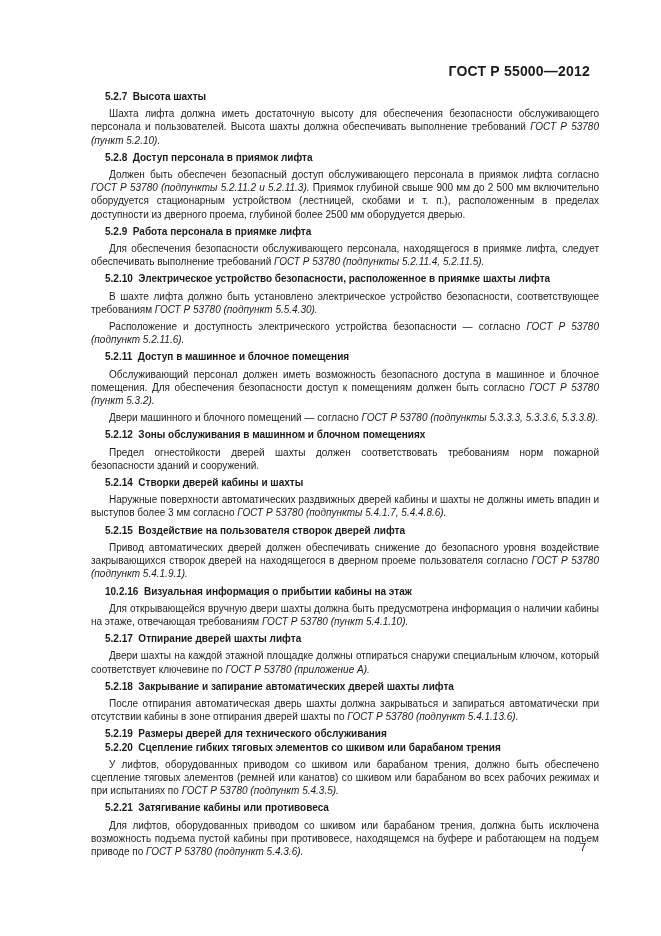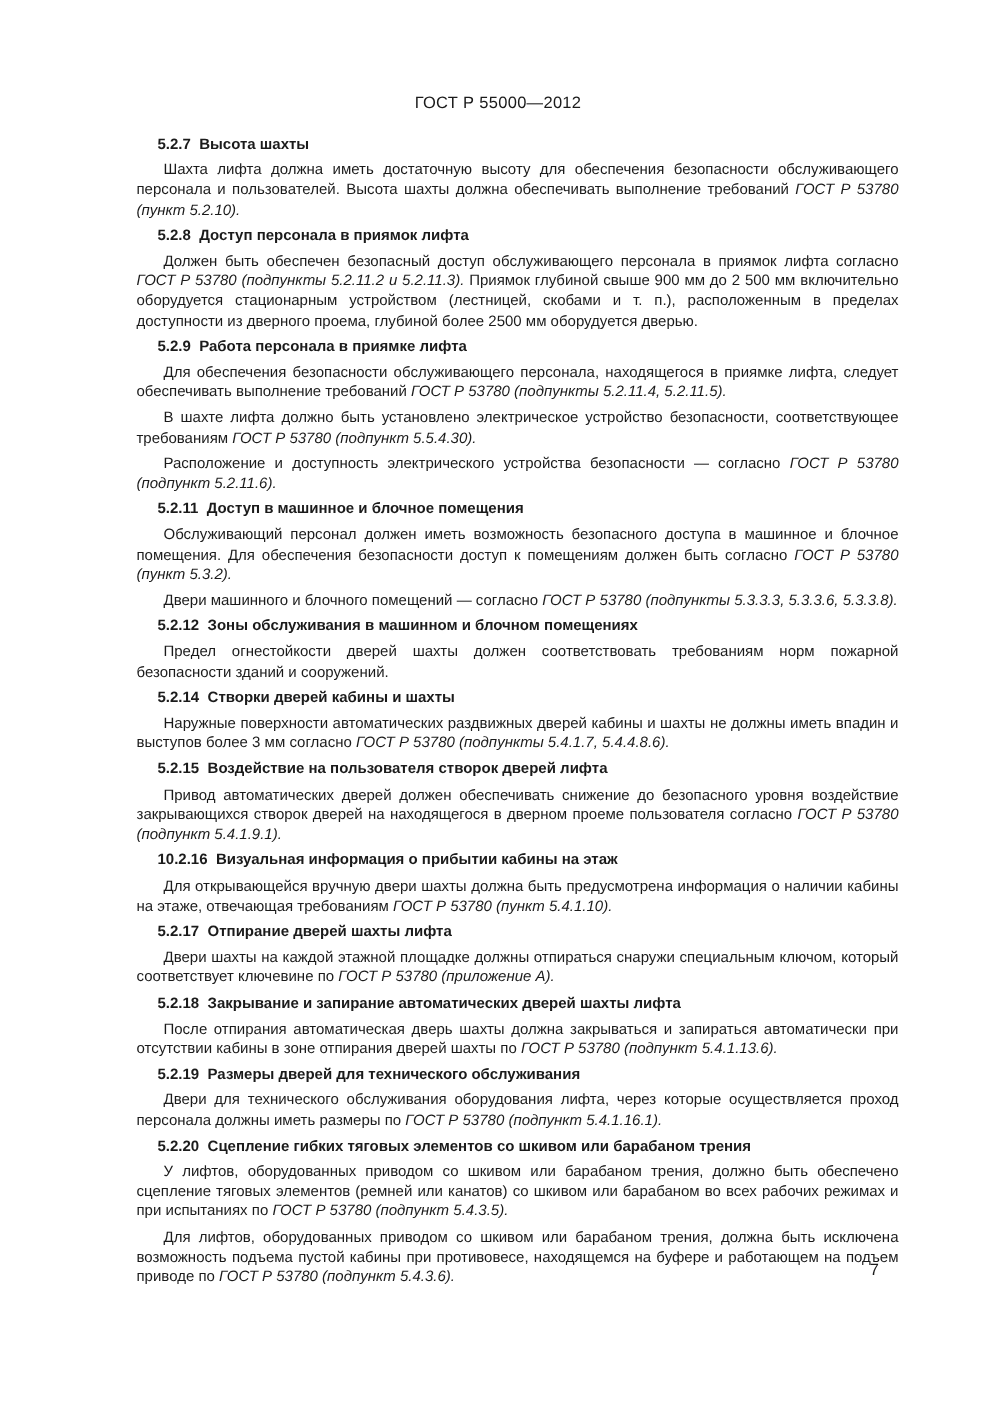--- a/index.html
+++ b/index.html
@@ -14,23 +14,23 @@
     background: #ffffff;
     font-family: "Liberation Sans", sans-serif;
     color: #1b1b1b;
     overflow: hidden;
   }
   .doc-header {
     position: absolute;
     top: 63px;
     left: 74px;
     width: 516px;
-    text-align: center;
-    font-size: 11px;
-    font-weight: normal;
+    text-align: right;
+    font-size: 14px;
+    font-weight: bold;
     letter-spacing: 0.2px;
   }
   .doc-content {
     position: absolute;
     top: 90px;
     left: 87px;
     width: 516px;
     font-size: 10px;
     line-height: 13.2px;
   }
@@ -68,40 +68,41 @@
     <span>ГОСТ Р 55000—2012</span>
   </div>
 
   <div class="doc-content" id="content">
       <p class="sec-heading"><span class="sec-num">5.2.7</span>&nbsp;&nbsp;Высота шахты</p>
       <p class="body-par"><span>Шахта лифта должна иметь достаточную высоту для обеспечения безопасности обслуживающего персонала и пользователей. Высота шахты должна обеспечивать выполнение требований </span><span class="it">ГОСТ Р 53780 (пункт 5.2.10).</span></p>
       <p class="sec-heading"><span class="sec-num">5.2.8</span>&nbsp;&nbsp;Доступ персонала в приямок лифта</p>
       <p class="body-par"><span>Должен быть обеспечен безопасный доступ обслуживающего персонала в приямок лифта согласно </span><span class="it">ГОСТ Р 53780 (подпункты 5.2.11.2 и 5.2.11.3).</span><span> Приямок глубиной свыше 900 мм до 2 500 мм включительно оборудуется стационарным устройством (лестницей, скобами и т. п.), расположенным в пределах доступности из дверного проема, глубиной более 2500 мм оборудуется дверью.</span></p>
       <p class="sec-heading"><span class="sec-num">5.2.9</span>&nbsp;&nbsp;Работа персонала в приямке лифта</p>
       <p class="body-par"><span>Для обеспечения безопасности обслуживающего персонала, находящегося в приямке лифта, следует обеспечивать выполнение требований </span><span class="it">ГОСТ Р 53780 (подпункты 5.2.11.4, 5.2.11.5).</span></p>
+      <p class="sec-heading"><span class="sec-num">5.2.10</span>&nbsp;&nbsp;Электрическое устройство безопасности, расположенное в приямке шахты лифта</p>
       <p class="body-par"><span>В шахте лифта должно быть установлено электрическое устройство безопасности, соответствующее требованиям </span><span class="it">ГОСТ Р 53780 (подпункт 5.5.4.30).</span></p>
       <p class="body-par"><span>Расположение и доступность электрического устройства безопасности — согласно </span><span class="it">ГОСТ Р 53780 (подпункт 5.2.11.6).</span></p>
       <p class="sec-heading"><span class="sec-num">5.2.11</span>&nbsp;&nbsp;Доступ в машинное и блочное помещения</p>
       <p class="body-par"><span>Обслуживающий персонал должен иметь возможность безопасного доступа в машинное и блочное помещения. Для обеспечения безопасности доступ к помещениям должен быть согласно </span><span class="it">ГОСТ Р 53780 (пункт 5.3.2).</span></p>
       <p class="body-par"><span>Двери машинного и блочного помещений — согласно </span><span class="it">ГОСТ Р 53780 (подпункты 5.3.3.3, 5.3.3.6, 5.3.3.8).</span></p>
       <p class="sec-heading"><span class="sec-num">5.2.12</span>&nbsp;&nbsp;Зоны обслуживания в машинном и блочном помещениях</p>
       <p class="body-par"><span>Предел огнестойкости дверей шахты должен соответствовать требованиям норм пожарной безопасности зданий и сооружений.</span></p>
       <p class="sec-heading"><span class="sec-num">5.2.14</span>&nbsp;&nbsp;Створки дверей кабины и шахты</p>
       <p class="body-par"><span>Наружные поверхности автоматических раздвижных дверей кабины и шахты не должны иметь впадин и выступов более 3 мм согласно </span><span class="it">ГОСТ Р 53780 (подпункты 5.4.1.7, 5.4.4.8.6).</span></p>
       <p class="sec-heading"><span class="sec-num">5.2.15</span>&nbsp;&nbsp;Воздействие на пользователя створок дверей лифта</p>
       <p class="body-par"><span>Привод автоматических дверей должен обеспечивать снижение до безопасного уровня воздействие закрывающихся створок дверей на находящегося в дверном проеме пользователя согласно </span><span class="it">ГОСТ Р 53780 (подпункт 5.4.1.9.1).</span></p>
       <p class="sec-heading"><span class="sec-num">10.2.16</span>&nbsp;&nbsp;Визуальная информация о прибытии кабины на этаж</p>
       <p class="body-par"><span>Для открывающейся вручную двери шахты должна быть предусмотрена информация о наличии кабины на этаже, отвечающая требованиям </span><span class="it">ГОСТ Р 53780 (пункт 5.4.1.10).</span></p>
       <p class="sec-heading"><span class="sec-num">5.2.17</span>&nbsp;&nbsp;Отпирание дверей шахты лифта</p>
       <p class="body-par"><span>Двери шахты на каждой этажной площадке должны отпираться снаружи специальным ключом, который соответствует ключевине по </span><span class="it">ГОСТ Р 53780 (приложение А).</span></p>
       <p class="sec-heading"><span class="sec-num">5.2.18</span>&nbsp;&nbsp;Закрывание и запирание автоматических дверей шахты лифта</p>
       <p class="body-par"><span>После отпирания автоматическая дверь шахты должна закрываться и запираться автоматически при отсутствии кабины в зоне отпирания дверей шахты по </span><span class="it">ГОСТ Р 53780 (подпункт 5.4.1.13.6).</span></p>
       <p class="sec-heading"><span class="sec-num">5.2.19</span>&nbsp;&nbsp;Размеры дверей для технического обслуживания</p>
-      <p class="body-par"><span>Двери для технического обслуживания оборудования лифта, через которые осуществляется проход персонала должны иметь размеры по </span><span class="it">ГОСТ Р 53780 (подпункт 5.4.1.16.1).</span></p>
       <p class="sec-heading"><span class="sec-num">5.2.20</span>&nbsp;&nbsp;Сцепление гибких тяговых элементов со шкивом или барабаном трения</p>
       <p class="body-par"><span>У лифтов, оборудованных приводом со шкивом или барабаном трения, должно быть обеспечено сцепление тяговых элементов (ремней или канатов) со шкивом или барабаном во всех рабочих режимах и при испытаниях по </span><span class="it">ГОСТ Р 53780 (подпункт 5.4.3.5).</span></p>
+      <p class="sec-heading"><span class="sec-num">5.2.21</span>&nbsp;&nbsp;Затягивание кабины или противовеса</p>
       <p class="body-par"><span>Для лифтов, оборудованных приводом со шкивом или барабаном трения, должна быть исключена возможность подъема пустой кабины при противовесе, находящемся на буфере и работающем на подъем приводе по </span><span class="it">ГОСТ Р 53780 (подпункт 5.4.3.6).</span></p>
     </div>
 
   <div class="doc-footer">
     <span>7</span>
   </div>
 </div>
 
 </body></html>

